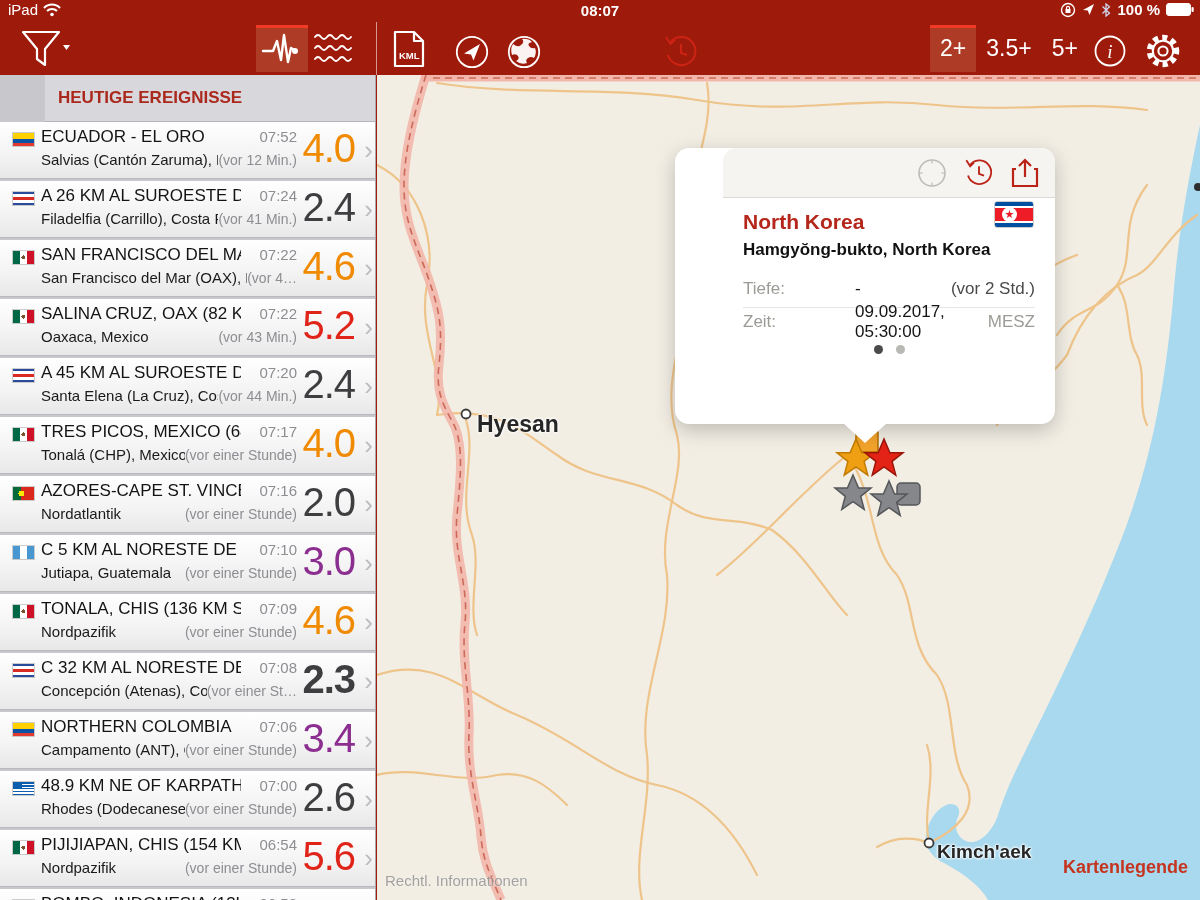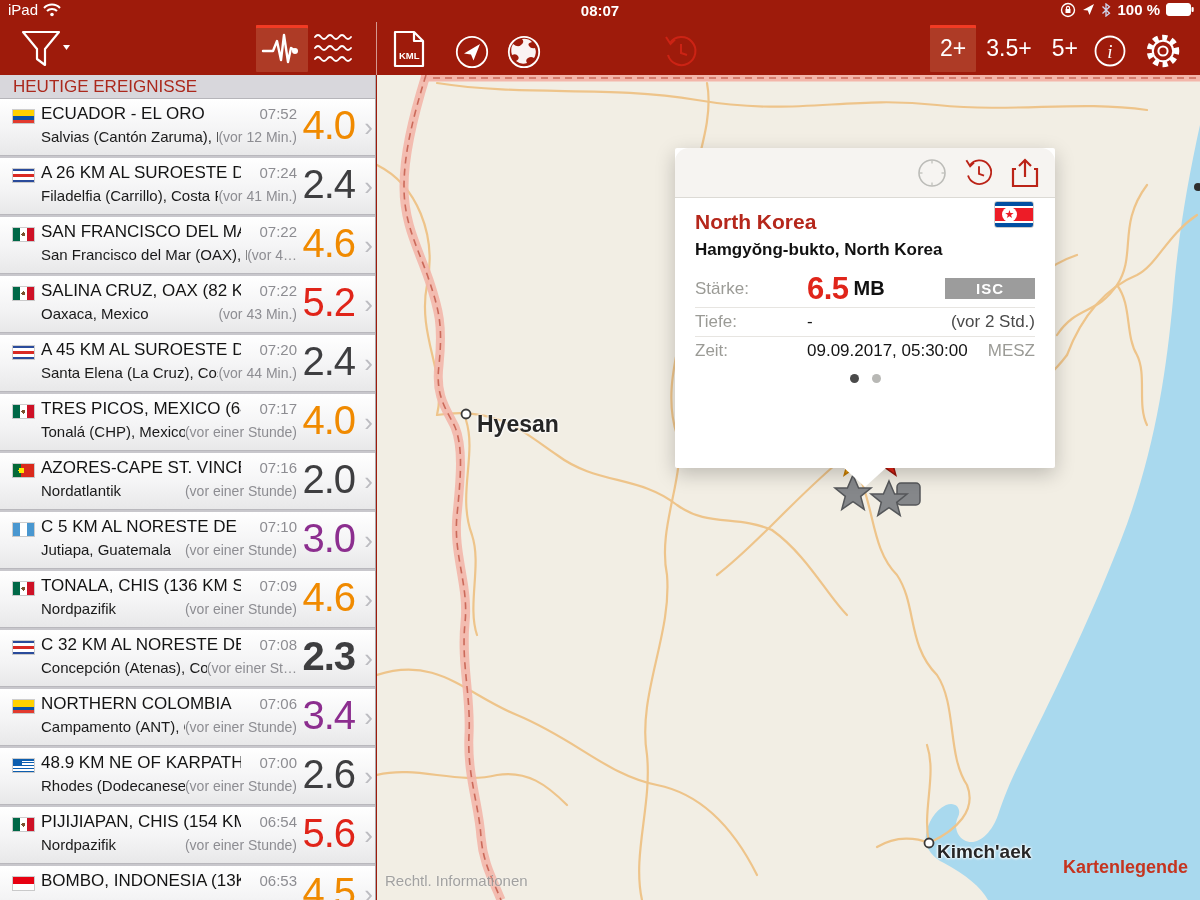--- a/index.html
+++ b/index.html
@@ -30,22 +30,22 @@
   .eq-title { position:absolute; left:735px; top:11px; width:180px; text-align:center;
               color:#f7ece6; font-size:26px; letter-spacing:1.5px; font-weight:400; }
   .mag-filters { position:absolute; left:930px; top:3px; display:flex; align-items:center; height:47px; }
   .mag-filter { color:#fff; font-size:23px; padding:0 10px; height:47px; display:flex; align-items:center; cursor:pointer; }
   .infobtn { left:1094px; top:13px; width:32px; height:32px; }
   .gearbtn { left:1144px; top:10px; width:38px; height:38px; }
 
   
   .sidebar { position:absolute; top:75px; left:0; width:376px; bottom:0;
              background:#c8c7cc; overflow:hidden; border-right:1px solid #a9a8ad; }
-  .list-header { height:24px; background:#d8d7dc; color:#ab281c; font-weight:400; font-size:17px;
-                 display:flex; align-items:center; padding-left:13px; border-bottom:1px solid #b6b5ba; }
+  .list-header { height:47px; background:#d8d7dc; color:#ab281c; font-weight:700; font-size:17px;
+                 display:flex; align-items:center; padding-left:13px; border-bottom:1px solid #b6b5ba;margin-left:45px; }
   .event-row { position:relative; height:57px; margin-bottom:2px;
                background:linear-gradient(180deg,#ffffff 0%,#f4f4f5 55%,#e8e8e9 100%);
                border-bottom:1px solid #b9b8bd; cursor:pointer; }
   .flag { position:absolute; left:13px; top:11px; width:21px; height:13px;
           outline:1px solid rgba(0,0,0,.18); display:inline-block; }
   .ev-main { position:absolute; left:41px; top:5px; width:256px; }
   .ev-line1 { display:flex; align-items:baseline; }
   .ev-title { font-size:17px; color:#141414; white-space:nowrap; overflow:hidden; max-width:200px; }
   .ev-time { margin-left:auto; font-size:15px; color:#8d8d92; }
   .ev-line2 { display:flex; align-items:baseline; margin-top:4px; }
@@ -72,22 +72,22 @@
   .map-label { position:absolute; color:#262626; font-weight:600;
                text-shadow:0 0 3px #fff, 0 0 3px #fff, 0 0 3px #fff; }
   .lbl-hyesan { left:100px; top:336px; font-size:23px; }
   .lbl-kimchaek { left:560px; top:766px; font-size:19px; }
   .legal-link { position:absolute; left:8px; top:797px; font-size:15px; color:rgba(140,140,140,.8);
                 text-shadow:0 0 2px rgba(255,255,255,.7); cursor:pointer; }
   .legend-link { position:absolute; right:12px; bottom:22px; font-size:18px; font-weight:700;
                  color:#c5341f; cursor:pointer; }
 
   
-  .popup { position:absolute; left:298px; top:73px; width:380px; height:320px; background:#fff;
-           border-radius:2px; box-shadow:0 6px 20px rgba(0,0,0,.22); }
+  .popup { position:absolute; left:298px; top:73px; width:380px; height:276px; background:#fff;
+           border-radius:14px; box-shadow:0 6px 20px rgba(0,0,0,.22);padding-left:48px; }
   .popup:after { content:""; position:absolute; left:168px; bottom:-19px; width:0; height:0;
                  border-left:22px solid transparent; border-right:22px solid transparent;
                  border-top:20px solid #fff; }
   .p-header { height:50px; background:#f6f4f1; border-radius:14px 14px 0 0; border-bottom:1px solid #dcdad5;
               display:flex; align-items:center; justify-content:flex-end; gap:16px; padding-right:16px; }
   .p-body { padding:10px 20px 0 20px; position:relative; }
   .p-title { color:#b5271b; font-size:21px; font-weight:700; margin-top:2px; }
   .p-sub { color:#111; font-size:17px; margin-top:6px;font-weight:bold; }
   .flag-nk { position:absolute; right:22px; top:4px; width:38px; height:25px;
              outline:1px solid rgba(0,0,0,.2); border-radius:2px;
@@ -538,26 +538,20 @@
             <path d="M8,8 L14,2 L20,8" fill="none" stroke="#bb2317" stroke-width="2.2"></path>
           </svg>
         </span>
       </div>
       <div class="p-body">
         <div class="p-title">North Korea</div>
         <span class="flag-nk"></span>
         <div class="p-sub">Hamgyŏng-bukto, North Korea</div>
         <div class="p-details">
           <div class="p-row">
-            <span class="p-label">Stärke:</span>
-            <span class="mag-big">6.5</span>
-            <span class="mag-unit">MB</span>
-            <span class="isc-badge">ISC</span>
-          </div>
-          <div class="p-row">
             <span class="p-label">Tiefe:</span>
             <span class="val">-</span>
             <span class="depth-note">(vor 2 Std.)</span>
           </div>
           <div class="p-row">
             <span class="p-label">Zeit:</span>
             <span class="val">09.09.2017, 05:30:00</span>
             <span class="p-right">MESZ</span>
           </div>
         </div>

